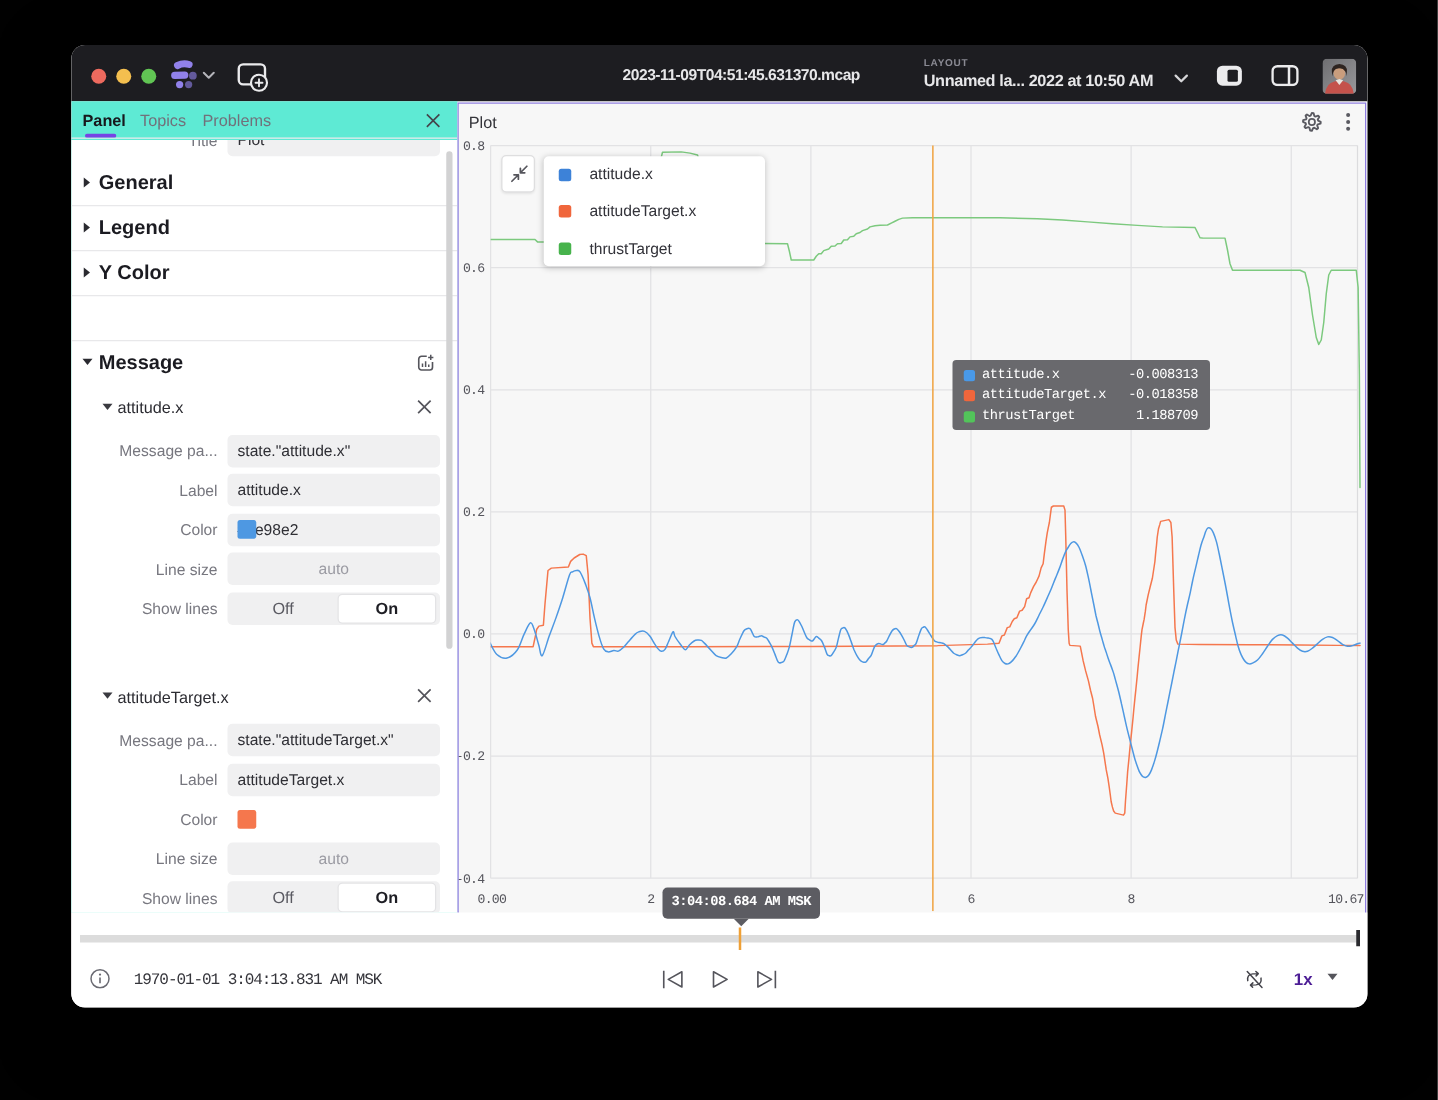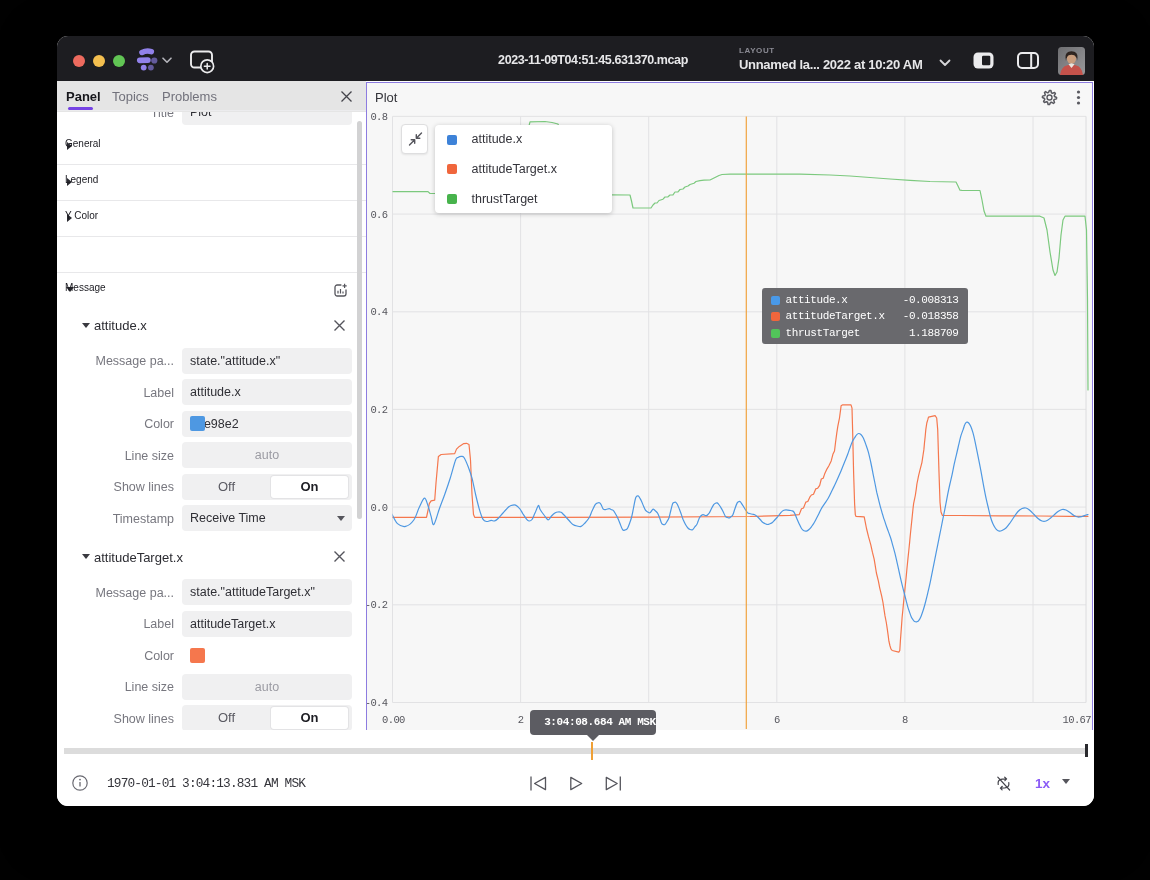--- a/index.html
+++ b/index.html
@@ -11,32 +11,32 @@
   
   #tbar { position:absolute; left:0; top:0; width:100%; height:45px; background:#1d1d21; }
   .light { position:absolute; top:18.5px; width:12px; height:12px; border-radius:50%; }
   #tbar .ttl { position:absolute; left:393px; top:17px; width:286px; text-align:center;
     font-size:12.5px; font-weight:600; color:#e7e7e9; letter-spacing:-0.4px; }
   .laylab { position:absolute; left:682px; top:9.5px; font-size:8px; font-weight:700;
     color:#8a8a93; letter-spacing:0.6px; }
   .layname { position:absolute; left:682px; top:20.5px; font-size:13px; font-weight:600;
     color:#e7e7e9; letter-spacing:-0.3px; }
   
-  #lpanel { position:absolute; left:0; top:45px; width:309px; height:649px; background:#e5e5e5; }
+  #lpanel { position:absolute; left:0; top:45px; width:309px; height:649px; background:#5eead4; }
   #tabs { position:absolute; left:0; top:0; width:100%; height:30px; border-bottom:1px solid #ececee; }
   .tab { position:absolute; top:8px; font-size:13px; color:#71717b; }
   .tab.on { color:#17171c; font-weight:700; }
   #tabs .x { position:absolute; right:13px; top:9px; }
   #lcontent { position:absolute; left:0; top:31px; width:100%; height:618px; overflow:hidden; background:#fff; }
   .sect { position:absolute; left:0; width:100%; height:36px; }
   .sect .tri { position:absolute; left:10px; top:13.5px; width:0; height:0;
     border-left:5px solid #2a2a30; border-top:4px solid transparent; border-bottom:4px solid transparent; }
   .sect .trid { position:absolute; left:9px; top:15px; width:0; height:0;
     border-top:5px solid #2a2a30; border-left:4px solid transparent; border-right:4px solid transparent; }
-  .sect .stxt { position:absolute; left:8px; top:10px; font-size:10px; font-weight:400; color:#1b1b21; }
+  .sect .stxt { position:absolute; left:22px; top:10px; font-size:16px; font-weight:700; color:#1b1b21; }
   .hdiv { position:absolute; left:0; width:100%; height:1px; background:#e8e8ea; }
   .srow { position:absolute; left:0; width:100%; height:30px; }
   .srow .trid { position:absolute; left:25px; top:12.5px; width:0; height:0;
     border-top:5px solid #3a3a40; border-left:4px solid transparent; border-right:4px solid transparent; }
   .srow .stxt { position:absolute; left:37px; top:8px; font-size:13px; color:#2c2c32; }
   .frow { position:absolute; left:0; width:100%; height:26px; }
   .flab { position:absolute; right:192px; top:6.5px; font-size:12.5px; color:#77777f; white-space:nowrap; }
   .finput { position:absolute; left:125px; top:0; width:170px; height:26px; background:#f0f0f1;
     border-radius:4px; font-size:12.5px; color:#2f2f35; line-height:26px; padding-left:8px; white-space:nowrap; }
   .finput.ph { color:#9b9ba3; text-align:center; padding-left:0; }
@@ -71,27 +71,27 @@
   #dtooltip .nm { position:absolute; left:24px; top:1.5px; font-size:11px; color:#fff; letter-spacing:-0.4px; }
   #dtooltip .vl { position:absolute; right:9.5px; top:1.5px; font-size:11px; font-weight:400;
     color:#fff; letter-spacing:-0.4px;margin-left:36px; }
   
   #bbar { position:absolute; z-index:5; left:0; top:694px; width:100%; height:76px; background:#fff; }
   #track { position:absolute; left:6.5px; top:18px; width:1023.5px; height:6px; background:#dcdcdc; }
   #endtick { position:absolute; left:1027.5px; top:14px; width:3px; height:13px; background:#2a2a2e; }
   #ptick { position:absolute; left:533.6px; top:11.5px; width:2.6px; height:18px; background:#efa036; }
   #ttooltip { position:absolute; left:473.4px; top:-20px; width:125.4px; height:25px; background:#5c5c62;
     border-radius:4px; color:#fff; font-family:"Liberation Mono",monospace; font-size:11px;
-    letter-spacing:-0.4px; text-align:right; line-height:25px; font-weight:700; }
+    letter-spacing:-0.4px; text-align:center; line-height:25px; font-weight:700; }
   #ttooltip .arr { position:absolute; left:56.6px; top:25px; width:0; height:0;
     border-top:6px solid #5c5c62; border-left:6px solid transparent; border-right:6px solid transparent; }
   #stamp { position:absolute; left:50px; top:46px; font-size:12.8px; color:#35353b;
     font-family:"Liberation Mono",monospace; letter-spacing:-0.85px; }
   .ctlicon { position:absolute; top:44.5px; }
-  #speed { position:absolute; left:978px; top:45.5px; font-size:13.5px; font-weight:700; color:#8b5cf6; }
+  #speed { position:absolute; left:978px; top:45.5px; font-size:13.5px; font-weight:700; color:#4c1d95; }
 </style>
 </head>
 <body>
 <div id="win">
 
   <div id="tbar">
     <div class="light" style="left:15.5px;background:#ed6a5e"></div>
     <div class="light" style="left:35.5px;background:#f4bf4f"></div>
     <div class="light" style="left:55.5px;background:#61c554"></div>
     <svg style="position:absolute;left:78px;top:10px" width="26" height="26" viewBox="0 0 26 26">
@@ -115,21 +115,21 @@
 <svg style="position:absolute;left:916px;top:16px" width="21" height="17" viewBox="0 0 21 17">
 <rect x="0.5" y="0.5" width="20" height="16" rx="4.5" fill="#ebebed"></rect>
 <rect x="9" y="3.7" width="8.3" height="9.6" rx="1.2" fill="#1d1d21"></rect>
 </svg>
 <svg style="position:absolute;left:959.5px;top:16px" width="22" height="17" viewBox="0 0 22 17">
 <rect x="1" y="1" width="20" height="15" rx="4" stroke="#ebebed" stroke-width="2" fill="none"></rect>
 <line x1="14.2" y1="1" x2="14.2" y2="16" stroke="#ebebed" stroke-width="2"></line>
 </svg>
     <div class="ttl">2023-11-09T04:51:45.631370.mcap</div>
     <div class="laylab">LAYOUT</div>
-    <div class="layname">Unnamed la... 2022 at 10:20 AM</div>
+    <div class="layname">Unnamed la... 2022 at 10:50 AM</div>
     <svg style="position:absolute;left:1001px;top:10.5px" width="27" height="28" viewBox="0 0 27 28">
 <defs>
           <linearGradient id="avbg" x1="0" y1="0" x2="1" y2="1">
 <stop offset="0" stop-color="#6e6e71"></stop>
             <stop offset="1" stop-color="#98989b"></stop>
           </linearGradient>
         </defs>
 <rect width="27" height="28" rx="3.5" fill="url(#avbg)"></rect>
 <path d="M7.5 10.5 Q7 4.5 13.5 4.2 Q20 4.5 19.5 10.5 L19 14 Q19.5 8 13.5 8.4 Q8 8.5 8 14 Z" fill="#2e2420"></path>
 <ellipse cx="13.5" cy="11.5" rx="4.6" ry="5.2" fill="#c99d7d"></ellipse>
@@ -202,25 +202,20 @@
 <div class="frow" style="top:330px">
           <div class="flab">Line size</div>
           <div class="finput ph">auto</div>
         </div>
 <div class="frow" style="top:361.5px">
           <div class="flab">Show lines</div>
           <div class="seg">
             <div class="off">Off</div>
             <div class="onb">On</div>
           </div>
-        </div>
-<div class="frow" style="top:393px">
-          <div class="flab">Timestamp</div>
-          <div class="finput">Receive Time</div>
-          <div class="caret" style="left:280px;top:10.5px"></div>
         </div>
 <div class="srow" style="top:429.5px">
           <div class="trid"></div>
           <div class="stxt">attitudeTarget.x</div>
         </div>
         <svg style="position:absolute;left:276px;top:438px" width="13" height="13" viewBox="0 0 13 13">
           <path d="M1.5 1.5L11.5 11.5M11.5 1.5L1.5 11.5" stroke="#55555c" stroke-width="1.4"></path>
         </svg>
 <div class="frow" style="top:467px">
           <div class="flab">Message pa...</div>

